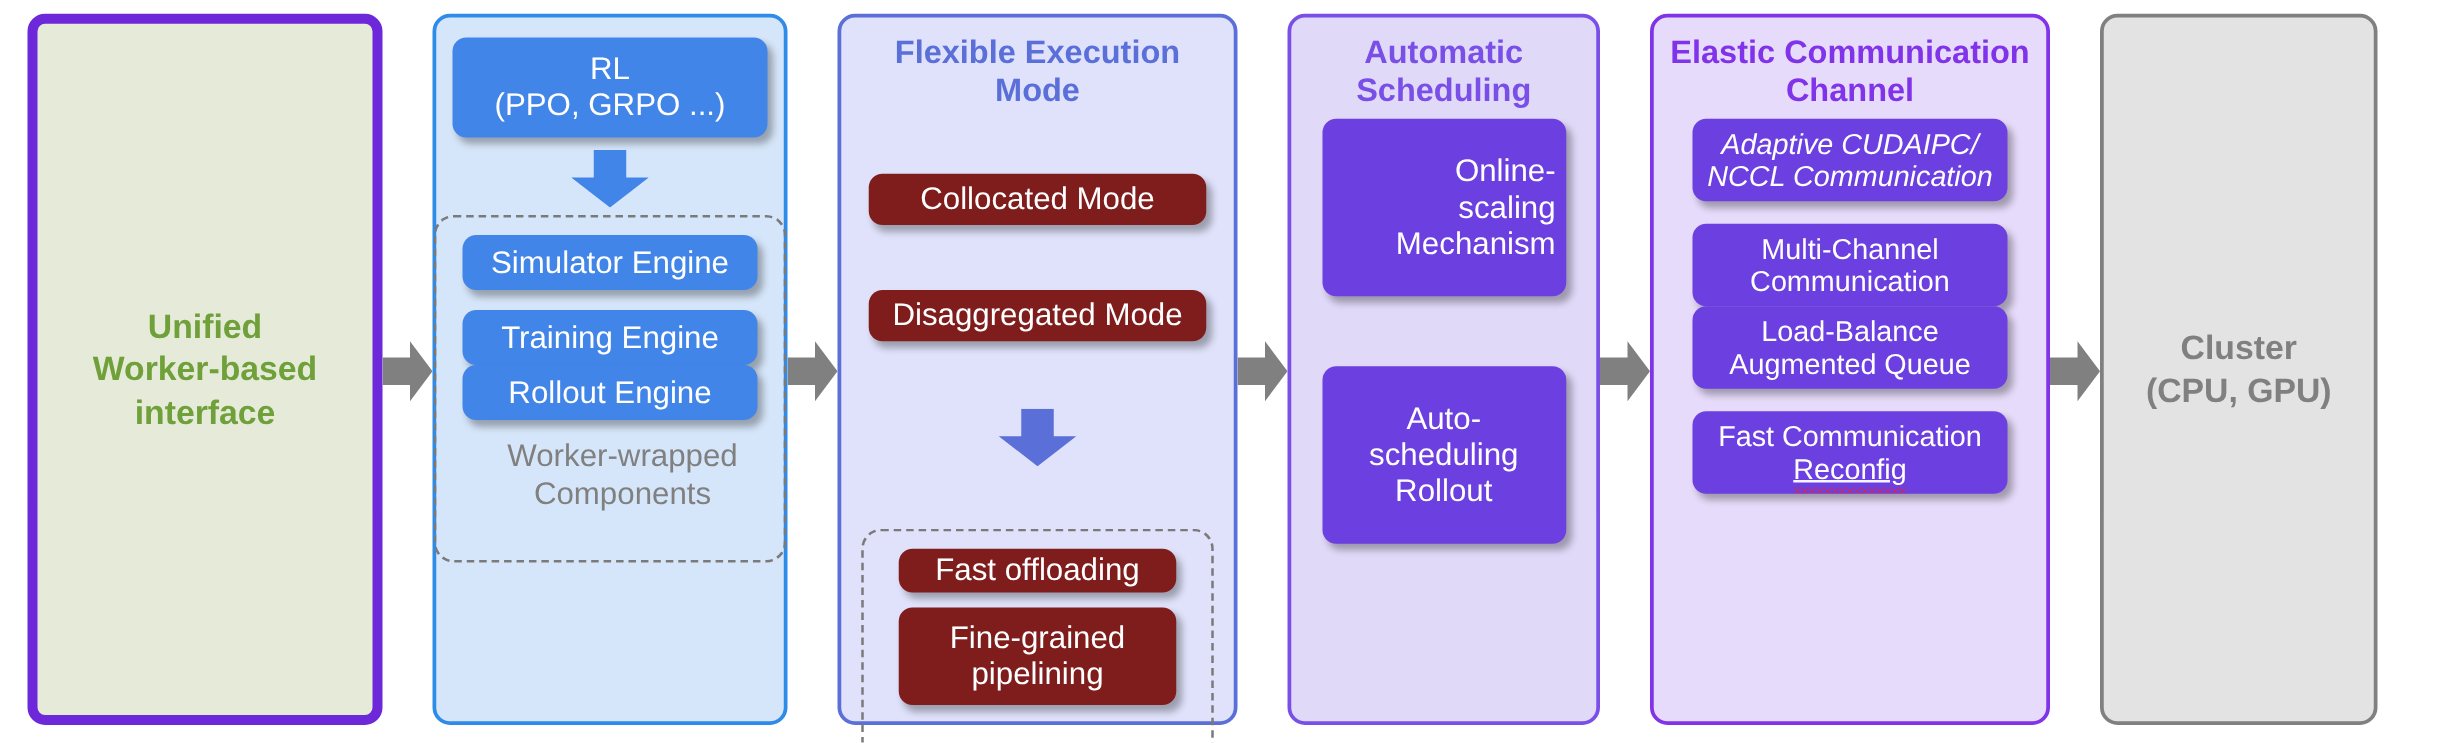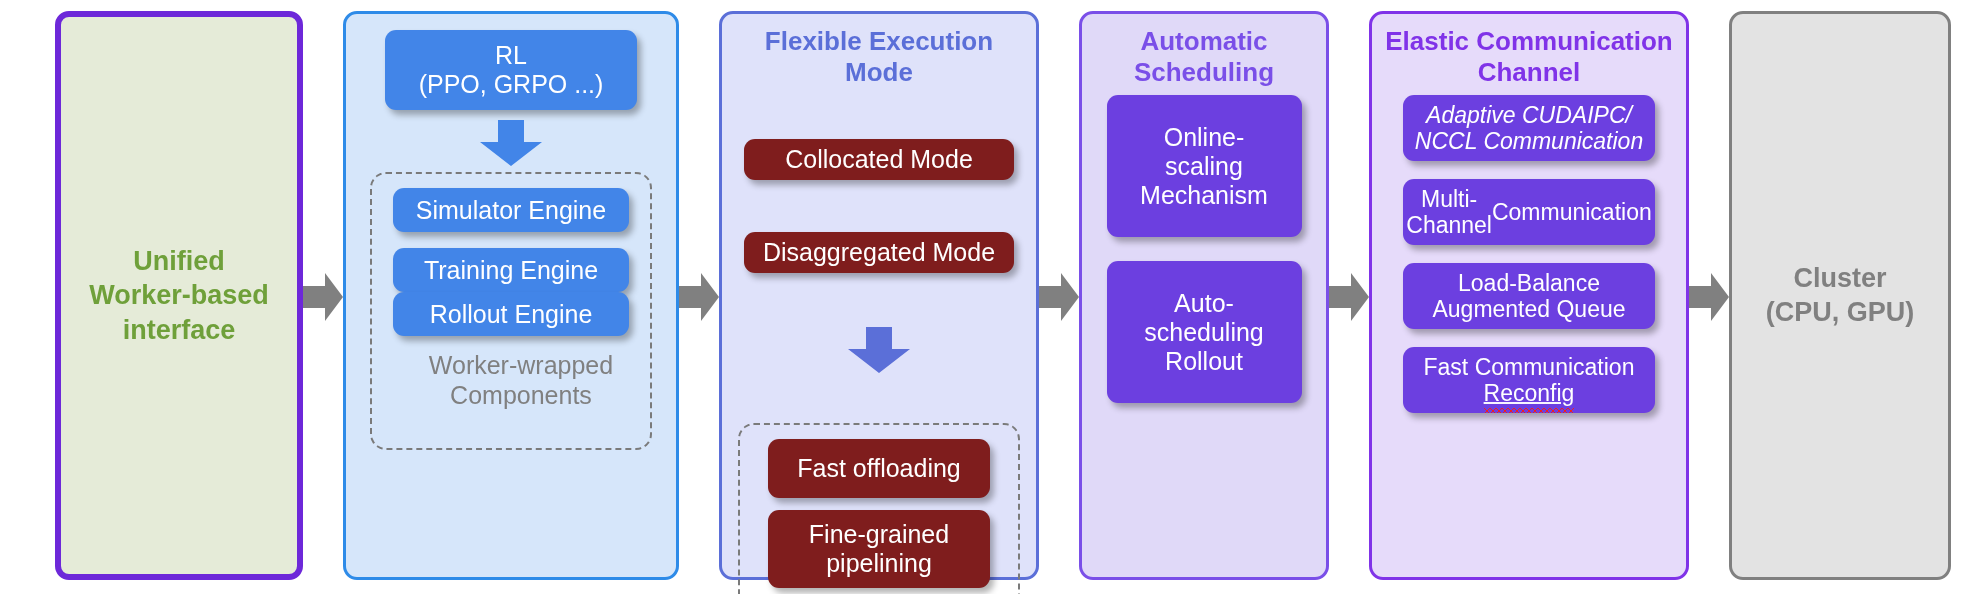--- a/index.html
+++ b/index.html
@@ -28,27 +28,26 @@
     box-sizing: border-box;
     border-radius: 14px;
     margin: 11px 0 14px 0;
     display: flex;
     flex-direction: column;
     align-items: center;
     flex: 0 0 auto;
   }
 
   .panel-green {
-    width: 248px;
+    width: 284px;
     background: #E5EBD8;
-    border: 6px solid #6d28d9;
-    margin-left: 33px;
+    border: 8px solid #6d28d9;
   }
   .panel-blue {
-    width: 336px;
+    width: 284px;
     background: #D6E6FA;
     border: 3px solid #2E8BE8;
   }
   .panel-indigo {
     width: 320px;
     background: #DFE2FA;
     border: 3px solid #5B6FD8;
     gap: 44px;
   }
   .panel-lilac {
@@ -234,21 +233,21 @@
     <div class="chip chip-indigo" style="width:270px;height:42px;margin-bottom:8px;">Collocated Mode</div>
     <div class="chip chip-indigo" style="width:270px;height:42px;">Disaggregated Mode</div>
 
     <div class="arrow-down" style="margin:10px 0 6px 0;">
       <svg width="62" height="46" viewBox="0 0 62 46">
         <polygon points="18,0 44,0 44,22 62,22 31,46 0,22 18,22" fill="#5B6FD8"></polygon>
       </svg>
     </div>
 
     <div class="dashed-group" style="width:282px;height:240px;padding-top:14px;">
-      <div class="chip chip-indigo" style="width:222px;height:59px;margin-bottom:12px;flex-direction:column;">
+      <div class="chip chip-indigo" style="width:222px;height:35px;margin-bottom:12px;flex-direction:column;">
         <div>Fast offloading</div>
       </div>
       <div class="chip chip-indigo" style="width:222px;height:78px;margin-bottom:24px;flex-direction:column;">
         <div>Fine-grained</div>
         <div>pipelining</div>
       </div>
       <div class="dashed-caption">Hybrid Mode</div>
     </div>
   </div>
 
@@ -258,21 +257,21 @@
     </svg>
   </div>
 
   <div class="panel panel-lilac">
 
     <div class="panel-heading heading-lilac">
       <div>Automatic</div>
       <div>Scheduling</div>
     </div>
 
-    <div class="chip chip-purple" style="width:195px;height:142px;flex-direction:column;margin-bottom:24px;">
+    <div class="chip chip-purple" style="width:195px;height:142px;flex-direction:column;margin-bottom:56px;align-items:flex-end;">
       <div>Online-</div>
       <div>scaling</div>
       <div>Mechanism</div>
     </div>
 
     <div class="chip chip-purple" style="width:195px;height:142px;flex-direction:column;">
       <div>Auto-</div>
       <div>scheduling</div>
       <div>Rollout</div>
     </div>
@@ -289,21 +288,21 @@
     <div class="panel-heading heading-lilac2">
       <div>Elastic Communication</div>
       <div>Channel</div>
     </div>
 
     <div class="chip chip-purple" style="width:252px;height:66px;flex-direction:column;margin-bottom:18px;font-size:23px;font-style:italic;">
       <div>Adaptive CUDAIPC/</div>
       <div>NCCL Communication</div>
     </div>
 
-    <div class="chip chip-purple" style="width:252px;height:66px;flex-direction:row;margin-bottom:18px;font-size:23px;">
+    <div class="chip chip-purple" style="width:252px;height:66px;flex-direction:column;font-size:23px;">
       <div>Multi-Channel</div>
       <div>Communication</div>
     </div>
 
     <div class="chip chip-purple" style="width:252px;height:66px;flex-direction:column;margin-bottom:18px;font-size:23px;">
       <div>Load-Balance</div>
       <div>Augmented Queue</div>
     </div>
 
     <div class="chip chip-purple" style="width:252px;height:66px;flex-direction:column;font-size:23px;">

